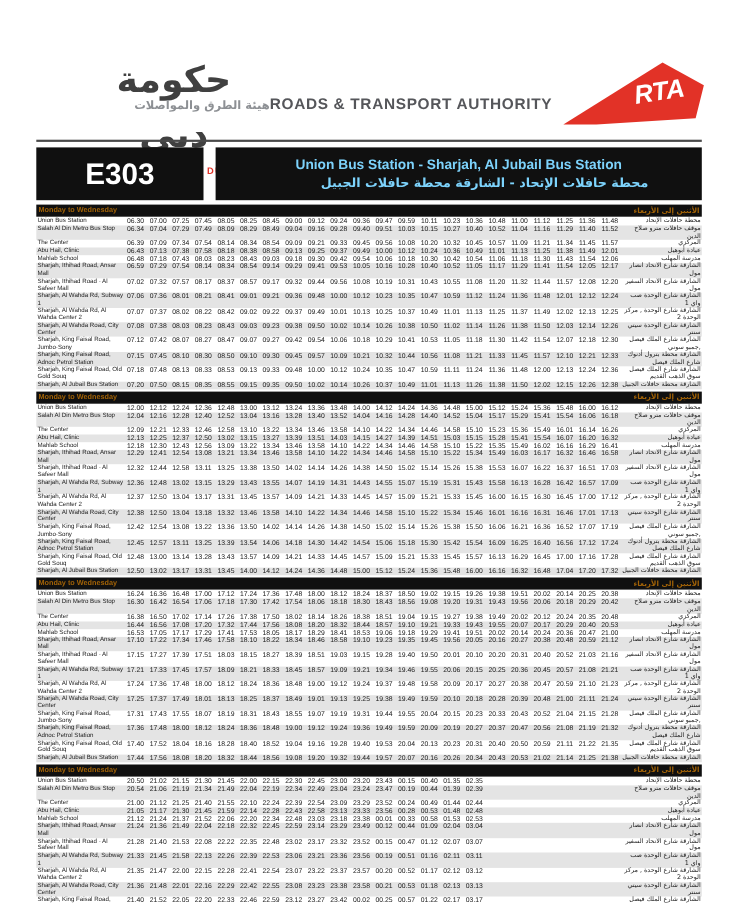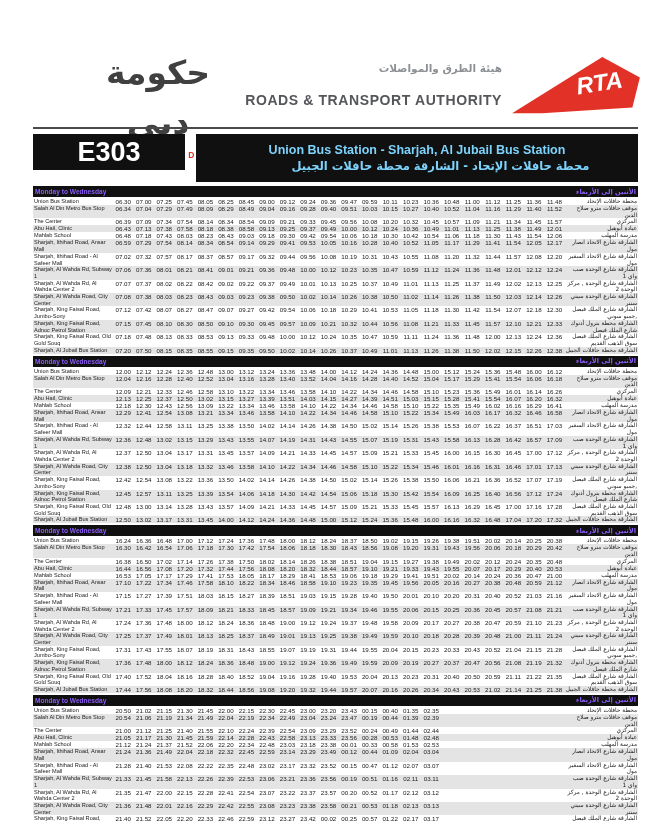--- a/index.html
+++ b/index.html
@@ -7,42 +7,42 @@
         font-family:"Liberation Sans",sans-serif;color:#1a1a1a;}
   .ar{font-family:"DejaVu Sans",sans-serif;direction:rtl;unicode-bidi:isolate;}
 
   
   .gov-logo{position:absolute;left:78px;top:48px;width:160px;text-align:center;}
   .gov-callig{font-family:"DejaVu Sans",sans-serif;font-size:33px;line-height:50px;
               color:#404040;font-weight:bold;}
   .gov-en{font-size:8.5px;font-weight:bold;color:#e23227;letter-spacing:1.1px;margin-top:2px;}
 
   .rta-block{position:absolute;top:55px;right:30px;display:flex;align-items:center;gap:8px;}
-  .rta-texts{display:flex;flex-direction:column;align-items:flex-end;line-height:1.25;}
+  .rta-texts{display:flex;flex-direction:row;align-items:flex-end;line-height:1.25;}
   .rta-ar{font-size:10.5px;font-weight:bold;color:#8d9094;}
   .rta-en{font-size:14px;font-weight:bold;color:#55565a;letter-spacing:0.6px;margin-top:17px;}
   .rta-logo{width:132px;height:62px;}
 
   
   .rule{position:absolute;left:33px;top:127px;width:605px;border-top:2px solid #4a4a4a;}
 
   
   .route-hdr{position:absolute;left:33px;top:134px;width:605px;height:48px;display:flex;}
-  .route-num{width:152px;height:36px;background:#101010;color:#fff;display:flex;
+  .route-num{width:152px;height:48px;background:#101010;color:#fff;display:flex;
              align-items:center;justify-content:center;font-size:27px;font-weight:bold;}
   .route-gap{width:11px;}
   .route-title{flex:1;height:48px;background:#101010;color:#7dd3fc;display:flex;
                flex-direction:column;align-items:center;justify-content:center;gap:2px;}
   .route-title .en{font-size:12.5px;font-weight:bold;}
   .route-title .arline{font-size:11.5px;font-weight:bold;margin-left:47px;}
 
   
   .sections{position:absolute;left:33px;top:186px;width:605px;}
   .section{margin-bottom:2px;}
-  .bar{height:11px;background:#101010;color:#8b5cf6;display:flex;justify-content:space-between;
+  .bar{height:11px;background:#101010;color:#a16207;display:flex;justify-content:space-between;
        align-items:center;padding:0 2px;margin-bottom:1px;}
   .bar .ben{font-size:6.6px;font-weight:bold;}
   .bar .bar-ar{font-size:6.6px;font-weight:bold;}
   .row{display:flex;align-items:flex-start;}
   .row.alt{background:#e4e4e4;}
   .name{width:79px;font-size:5.6px;line-height:6.7px;padding-left:1px;color:#222;}
   .times{width:452px;display:flex;}
   .t{width:20.54px;font-size:6.2px;line-height:7px;text-align:center;white-space:nowrap;}
   .arname{flex:1;text-align:right;font-size:5.8px;line-height:6.7px;padding-right:1px;color:#222;}
 </style>

